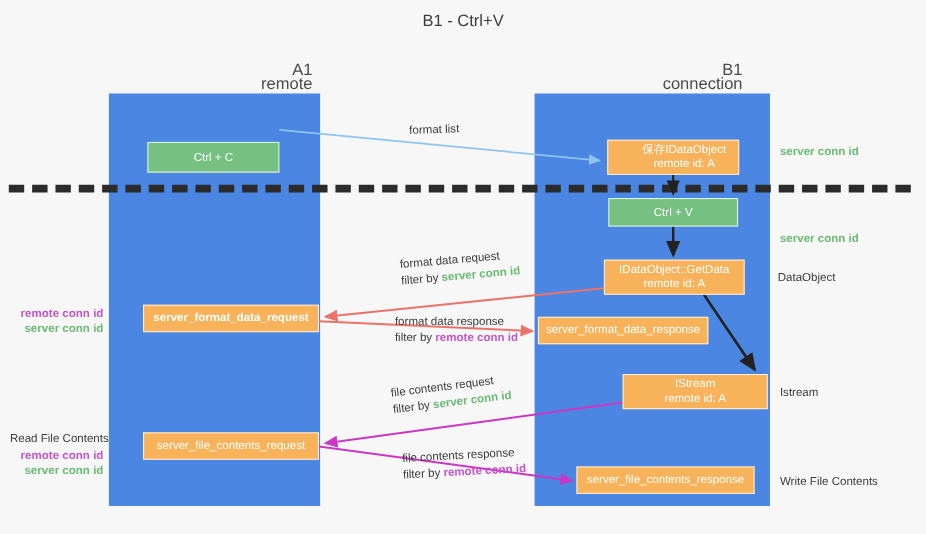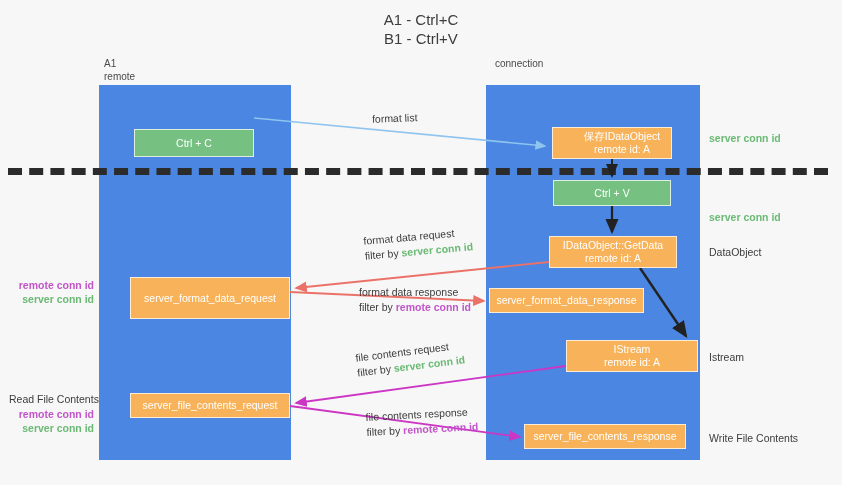--- a/index.html
+++ b/index.html
@@ -23,22 +23,22 @@
     top: 10px;
     text-align: center;
     font-size: 15px;
     color: #3c3c3c;
     line-height: 19px;
   }
 
   
   .col-head {
     position: absolute;
-    text-align: left;
-    font-size: 10px;
+    text-align: right;
+    font-size: 15px;
     color: #4a4a4a;
     line-height: 13px;
     width: 180px;
   }
   #head-a1 { left: 104px; top: 57px; }
   #head-b1 { left: 495px; top: 57px; }
 
   
   .lane {
     position: absolute;
@@ -74,40 +74,40 @@
     border: 1px solid rgba(255,255,255,0.75);
     z-index: 5;
   }
   .node.green  { background: #76c182; }
   .node.orange { background: #f8b259; }
 
   #node-ctrlc   { left: 134px; top: 105px; width: 120px; height: 28px; margin-top: 24px; }
   #node-save    { left: 552px; top: 127px; width: 120px; height: 32px; padding-left: 20px; }
   #node-ctrlv   { left: 553px; top: 180px; width: 118px; height: 26px; }
   #node-getdata { left: 549px; top: 236px; width: 128px; height: 32px; }
-  #node-freq    { left: 130px; top: 277px; width: 160px; height: 42px; }
+  #node-freq    { left: 130px; top: 277px; width: 160px; height: 25px; font-weight: bold; }
   #node-fresp   { left: 489px; top: 288px; width: 155px; height: 25px; align-items: center; }
   #node-istream { left: 566px; top: 340px; width: 132px; height: 32px; }
   #node-fcreq   { left: 130px; top: 393px; width: 160px; height: 25px; text-align: right; }
   #node-fcresp  { left: 524px; top: 424px; width: 162px; height: 25px; }
 
   
   .side-label {
     position: absolute;
     font-size: 10.5px;
     line-height: 14px;
     white-space: nowrap;
   }
   .green-txt  { color: #6aba74; font-weight: bold; }
   .purple-txt { color: #c255c9; font-weight: bold; }
   .dark-txt   { color: #3c3c3c; }
 
   #lbl-server-1   { left: 709px; top: 131px; }
   #lbl-server-2   { left: 709px; top: 210px; }
-  #lbl-dataobject { left: 709px; top: 245px; }
+  #lbl-dataobject { left: 677px; top: 245px; padding-left: 30px; }
   #lbl-istream    { left: 709px; top: 350px; }
   #lbl-writefile  { left: 709px; top: 431px; }
 
   #lbl-left-conn  { left: 9px;  top: 278px; text-align: right; width: 85px; }
   #lbl-readfile   { left: 9px;  top: 392px; text-align: right; width: 85px; }
   #lbl-left-conn2 { left: 9px;  top: 407px; text-align: right; width: 85px; }
 
   
   .edge-label {
     position: absolute;
@@ -132,29 +132,29 @@
     overflow: visible;
     z-index: 2;
   }
 </style>
 </head>
 <body>
 
 <div id="canvas">
 
   <div class="title">
-    <div>A1 - Ctrl+C</div>
     <div>B1 - Ctrl+V</div>
   </div>
 
   <div class="col-head" id="head-a1">
     <div>A1</div>
     <div>remote</div>
   </div>
   <div class="col-head" id="head-b1">
+    <div>B1</div>
     <div>connection</div>
   </div>
 
   <div class="lane" id="lane-a1"></div>
   <div class="lane" id="lane-b1"></div>
 
   <svg id="wires">
     <defs>
       <marker id="ah-blue" markerWidth="7" markerHeight="7" refX="6" refY="3" orient="auto">
         <path d="M0,0 L7,3 L0,6 z" fill="#8fc4ef"></path>

